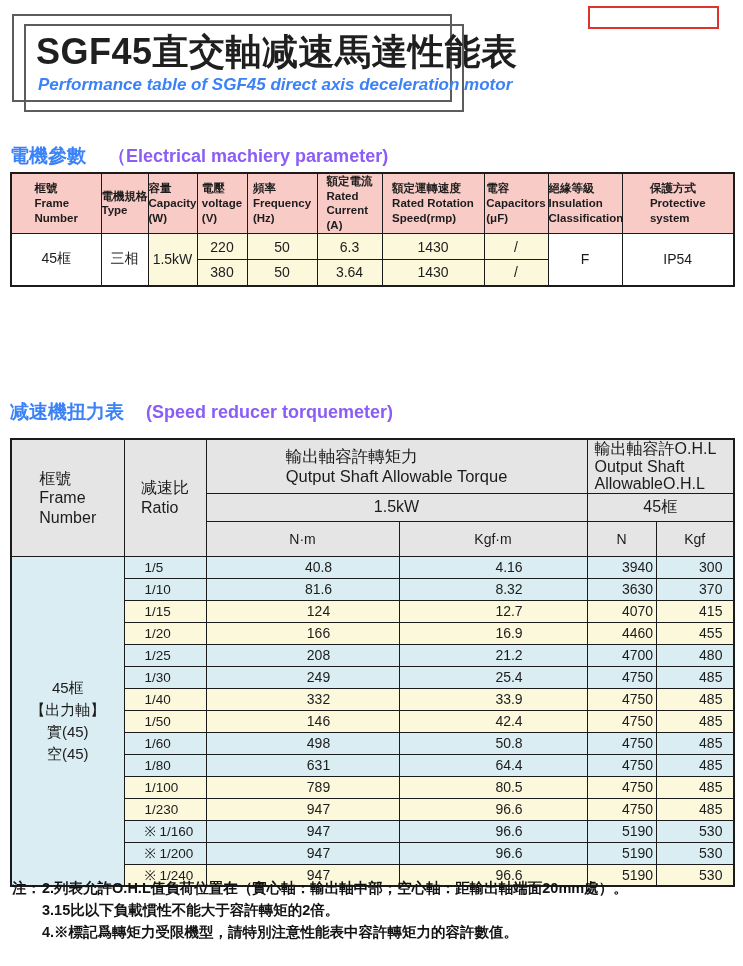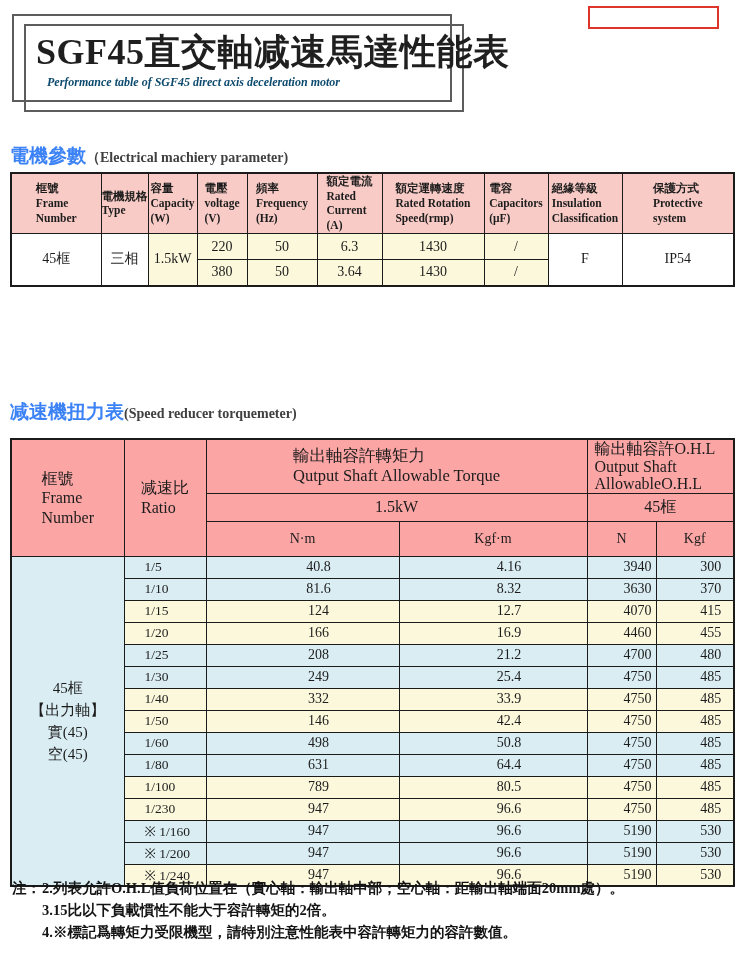--- a/index.html
+++ b/index.html
@@ -1,31 +1,31 @@
 <!DOCTYPE html>
 <html><head>
 <meta charset="utf-8">
 <style>
   html,body{margin:0;padding:0;background:#ffffff;}
   #page{
     position:relative;width:743px;height:966px;background:#ffffff;overflow:hidden;
-    font-family:Liberation Serif, serif;color:#1c1c1c;
+    font-family:Liberation Sans, sans-serif;color:#1c1c1c;
   }
   
   .frame-back{position:absolute;left:12px;top:14px;width:436px;height:84px;border:2px solid #5c5c5c;}
   .frame-front{position:absolute;left:24px;top:24px;width:436px;height:84px;border:2px solid #5c5c5c;}
   .page-title{position:absolute;left:36px;top:28px;width:420px;font-size:36px;font-weight:bold;
     letter-spacing:0.5px;color:#1f1f1f;white-space:nowrap;}
-  .page-subtitle{position:absolute;left:47px;top:75px;font-size:12px;font-weight:bold;
-    font-style:italic;color:#0c4a6e;white-space:nowrap;}
+  .page-subtitle{position:absolute;left:38px;top:75px;font-size:17px;font-weight:bold;
+    font-style:italic;color:#3b82f6;white-space:nowrap;}
   .stamp-box{position:absolute;left:588px;top:6px;width:127px;height:19px;border:2.5px solid #dd342b;}
   
   .sec-heading{position:absolute;left:10px;white-space:nowrap;}
   .sec-heading .zh{font-size:19px;font-weight:bold;color:#3b82f6;}
-  .sec-heading .en{font-size:14px;font-weight:bold;color:#404040;}
+  .sec-heading .en{font-size:18px;font-weight:bold;color:#8b5cf6;margin-left:22px;}
   #sec-electrical{top:143px;}
   #sec-torque{top:399px;}
   
   table{border-collapse:collapse;table-layout:fixed;}
   td,th{border:1.5px solid #1b1b1b;padding:0;vertical-align:middle;font-weight:normal;overflow:hidden;}
   .cream{background:#fcf8dc;}
   
   #motor-table{position:absolute;left:10px;top:172px;width:723px;border:2.5px solid #1b1b1b;}
   #motor-table tr.m-hdr{height:58px;}
   #motor-table tr.m-data{height:26px;}
@@ -33,21 +33,21 @@
   #motor-table th .hblock{display:inline-block;text-align:left;white-space:pre-line;
     font-size:11.5px;font-weight:bold;line-height:1.28;}
   #motor-table td{text-align:center;font-size:14px;background:#ffffff;}
   #motor-table td.cream{background:#fcf8dc;}
   
   #torque-table{position:absolute;left:10px;top:438px;width:723px;border:2.5px solid #1b1b1b;}
   #torque-table tr.t-h1{height:48px;}
   #torque-table tr.t-h2{height:28px;}
   #torque-table tr.t-h3{height:35px;}
   #torque-table tr.t-row{height:22px;}
-  #torque-table th{background:#fca5a5;}
+  #torque-table th{background:#e5e5e5;}
   .corner-hdr{text-align:center;}
   .corner-hdr .hblock{display:inline-block;text-align:left;white-space:pre-line;
     font-size:16px;line-height:1.22;font-weight:normal;}
   .tq-title{text-align:center;}
   .tq-title .hblock{display:inline-block;text-align:left;white-space:pre-line;
     font-size:16.5px;line-height:1.25;font-weight:normal;}
   .ohl-title{text-align:left;padding-left:7px;white-space:pre-line;
     font-size:16px;line-height:1.1;font-weight:normal;}
   .mid-hdr{text-align:center;font-size:16px;}
   .unit{text-align:center;font-size:14px;}

